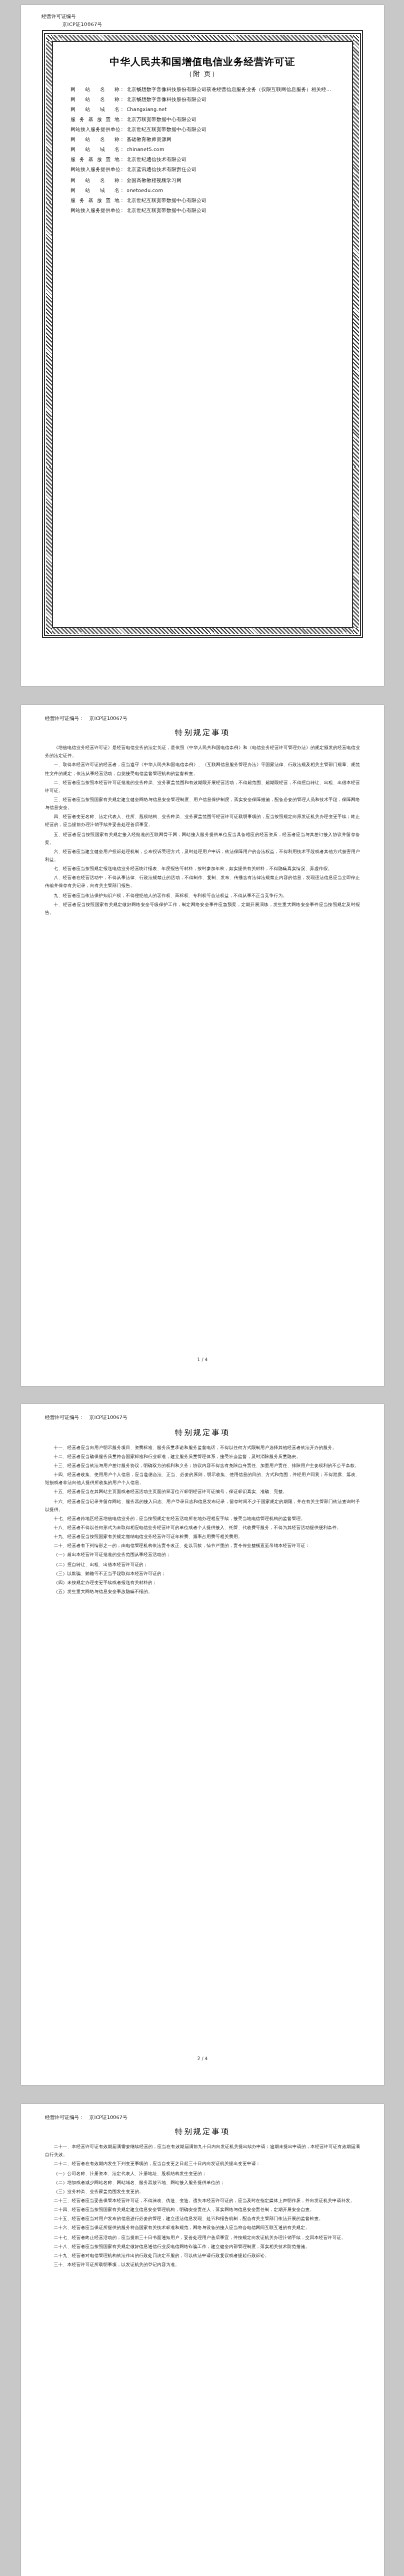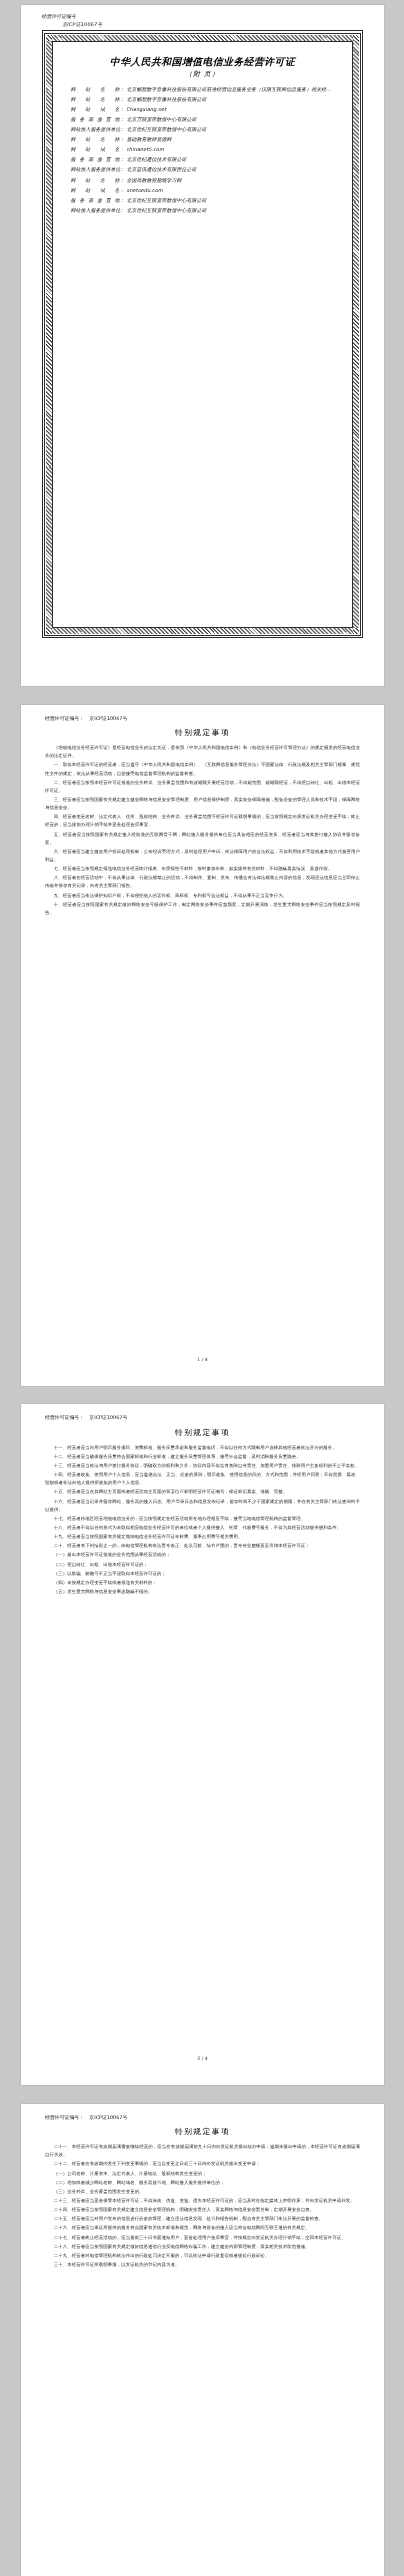--- a/index.html
+++ b/index.html
@@ -16,21 +16,20 @@
     margin: 0 auto 18.5px auto;
     background: #ffffff;
     box-sizing: border-box;
     position: relative;
     box-shadow: 0 0 1px rgba(0,0,0,0.35);
   }
   .page-1 {
     height: 681px;
     padding: 8.2px 20.6px 0 20.6px;
     margin-top: 5.2px;
-    font-style: italic;
   }
   .page-n {
     height: 681px;
     padding: 10.3px 24px 0 24px;
   }
   .cert-no-block {
     font-size: 4.9px;
     color: #111;
     line-height: 1.5;
     margin-bottom: 2.1px;

